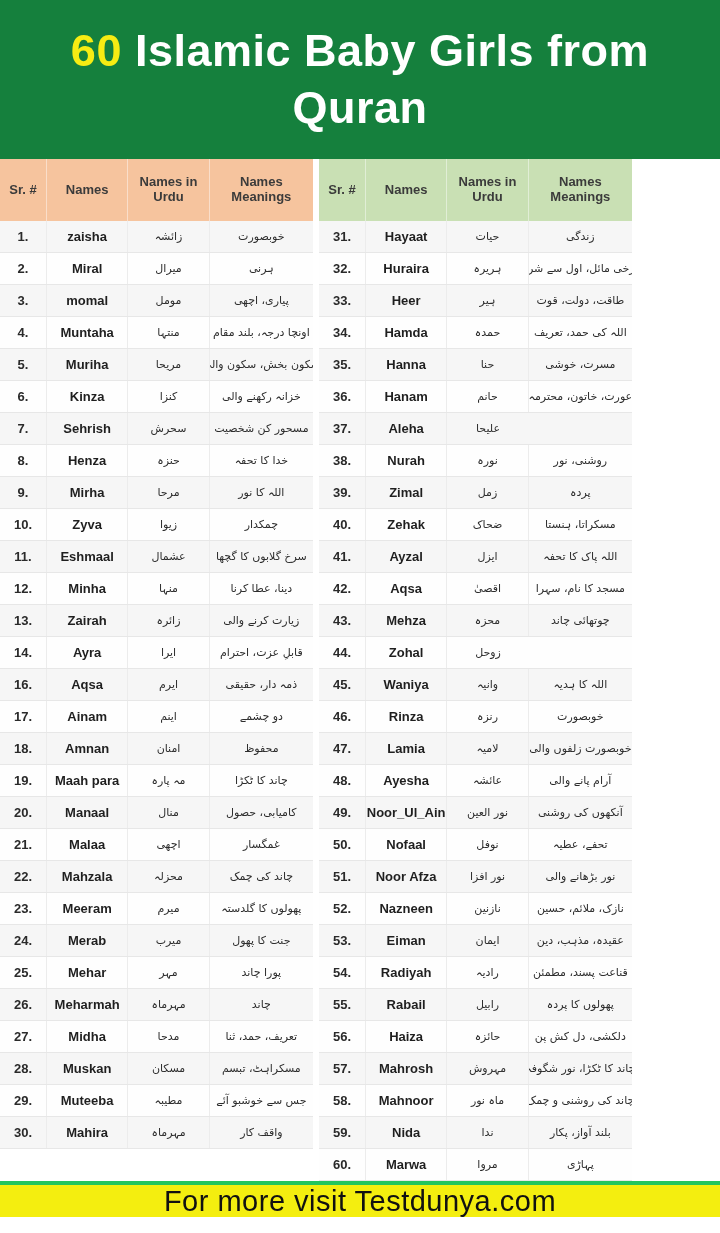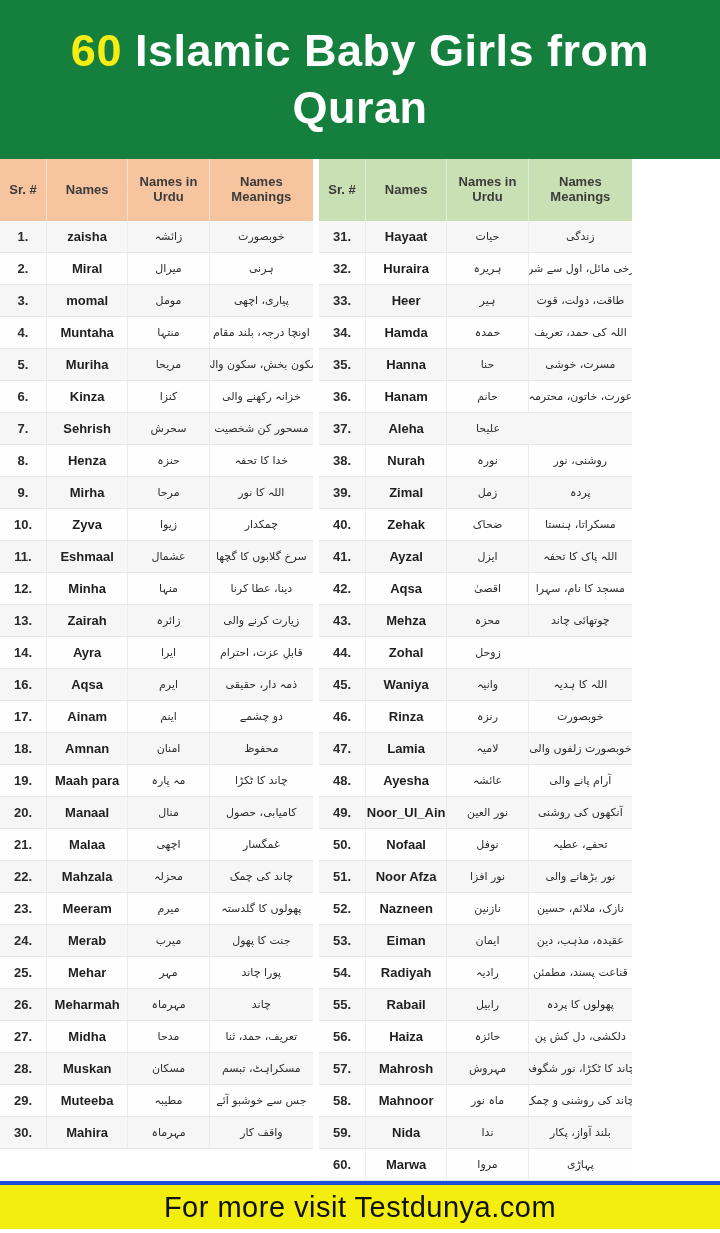--- a/index.html
+++ b/index.html
@@ -47,21 +47,21 @@
   .col-urdu{width:26%;}
   .col-meaning{width:33%;}
   .sr{font-size:13px;font-weight:700;color:#2a2a2a;}
   .ename{font-size:13px;font-weight:700;color:#1f1f1f;}
   .urdu{
     font-family:"DejaVu Sans","DejaVu Serif",sans-serif;
     font-size:11px;color:#2d2d2d;direction:rtl;white-space:nowrap;
   }
   
   .footer{
-    height:48px;background:#f4ee0f;border-top:4px solid #1d4ed8;box-sizing:border-box;
+    height:36px;background:#f4ee0f;border-top:4px solid #22c55e;box-sizing:border-box;
     display:flex;align-items:center;justify-content:center;
   }
   .footer .ftext{font-size:29px;color:#111;font-weight:500;letter-spacing:.5px;}
 </style>
 </head>
 <body>
 
 <div class="banner">
   <div class="title">
     <span class="hl">60</span><span> Islamic Baby Girls from Quran</span>

